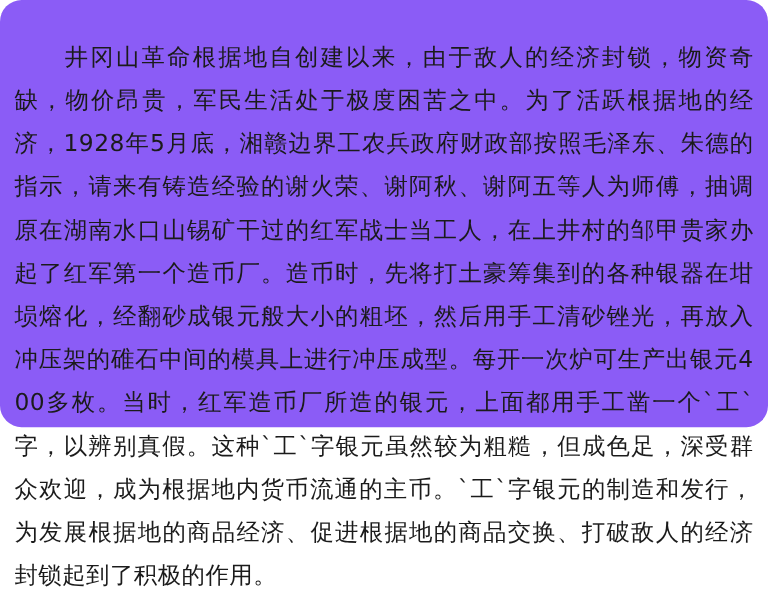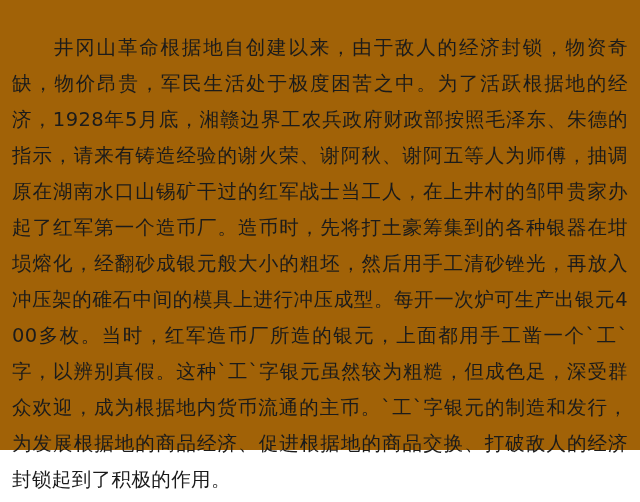--- a/index.html
+++ b/index.html
@@ -9,23 +9,24 @@
   body {
     width: 640px;
     height: 502px;
     background: #ffffff;
     font-family: "DejaVu Sans", "Liberation Sans", sans-serif;
     overflow: hidden;
   }
   .page {
     box-sizing: border-box;
     width: 640px;
-    height: 450px;
+    height: 356px;
     padding: 10px 12px 8px 12px;
-    background: #a16207;
+    background: #8b5cf6;
+    border-radius: 18px;
   }
   .body-text {
     font-size: 19.5px;
     line-height: 36px;
     color: #1b1b1b;
     text-align: justify;
     text-justify: inter-ideograph;
     letter-spacing: 0.4px;
     text-indent: 42px;
     word-break: break-all;

